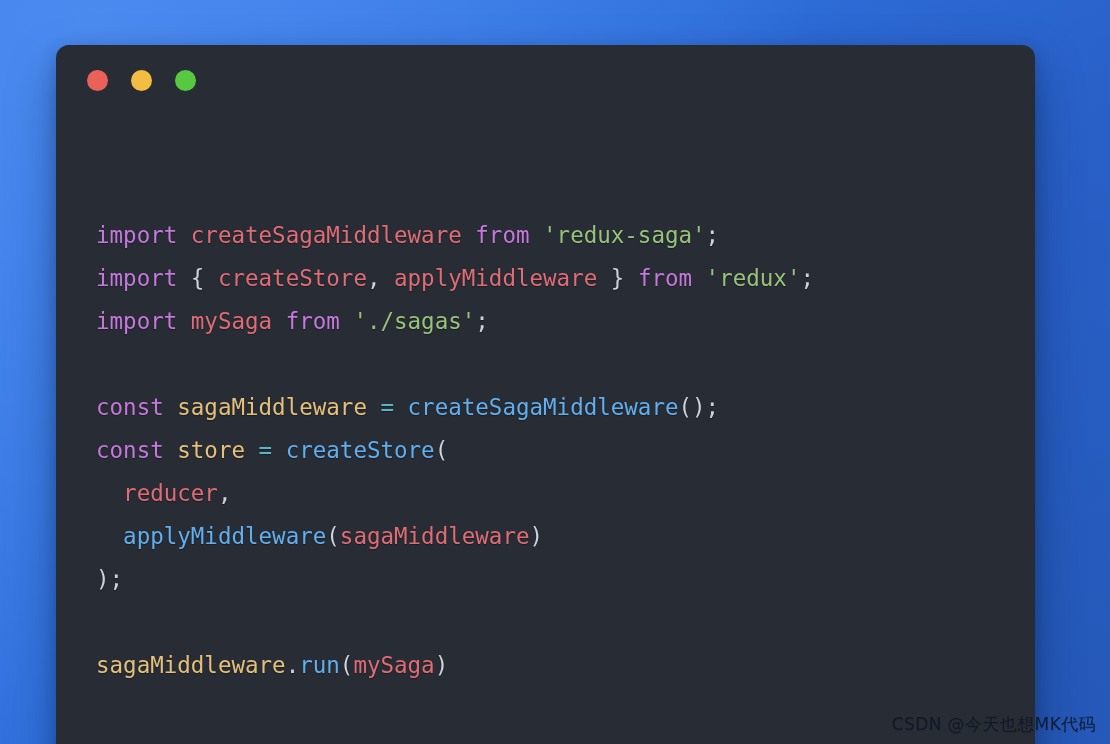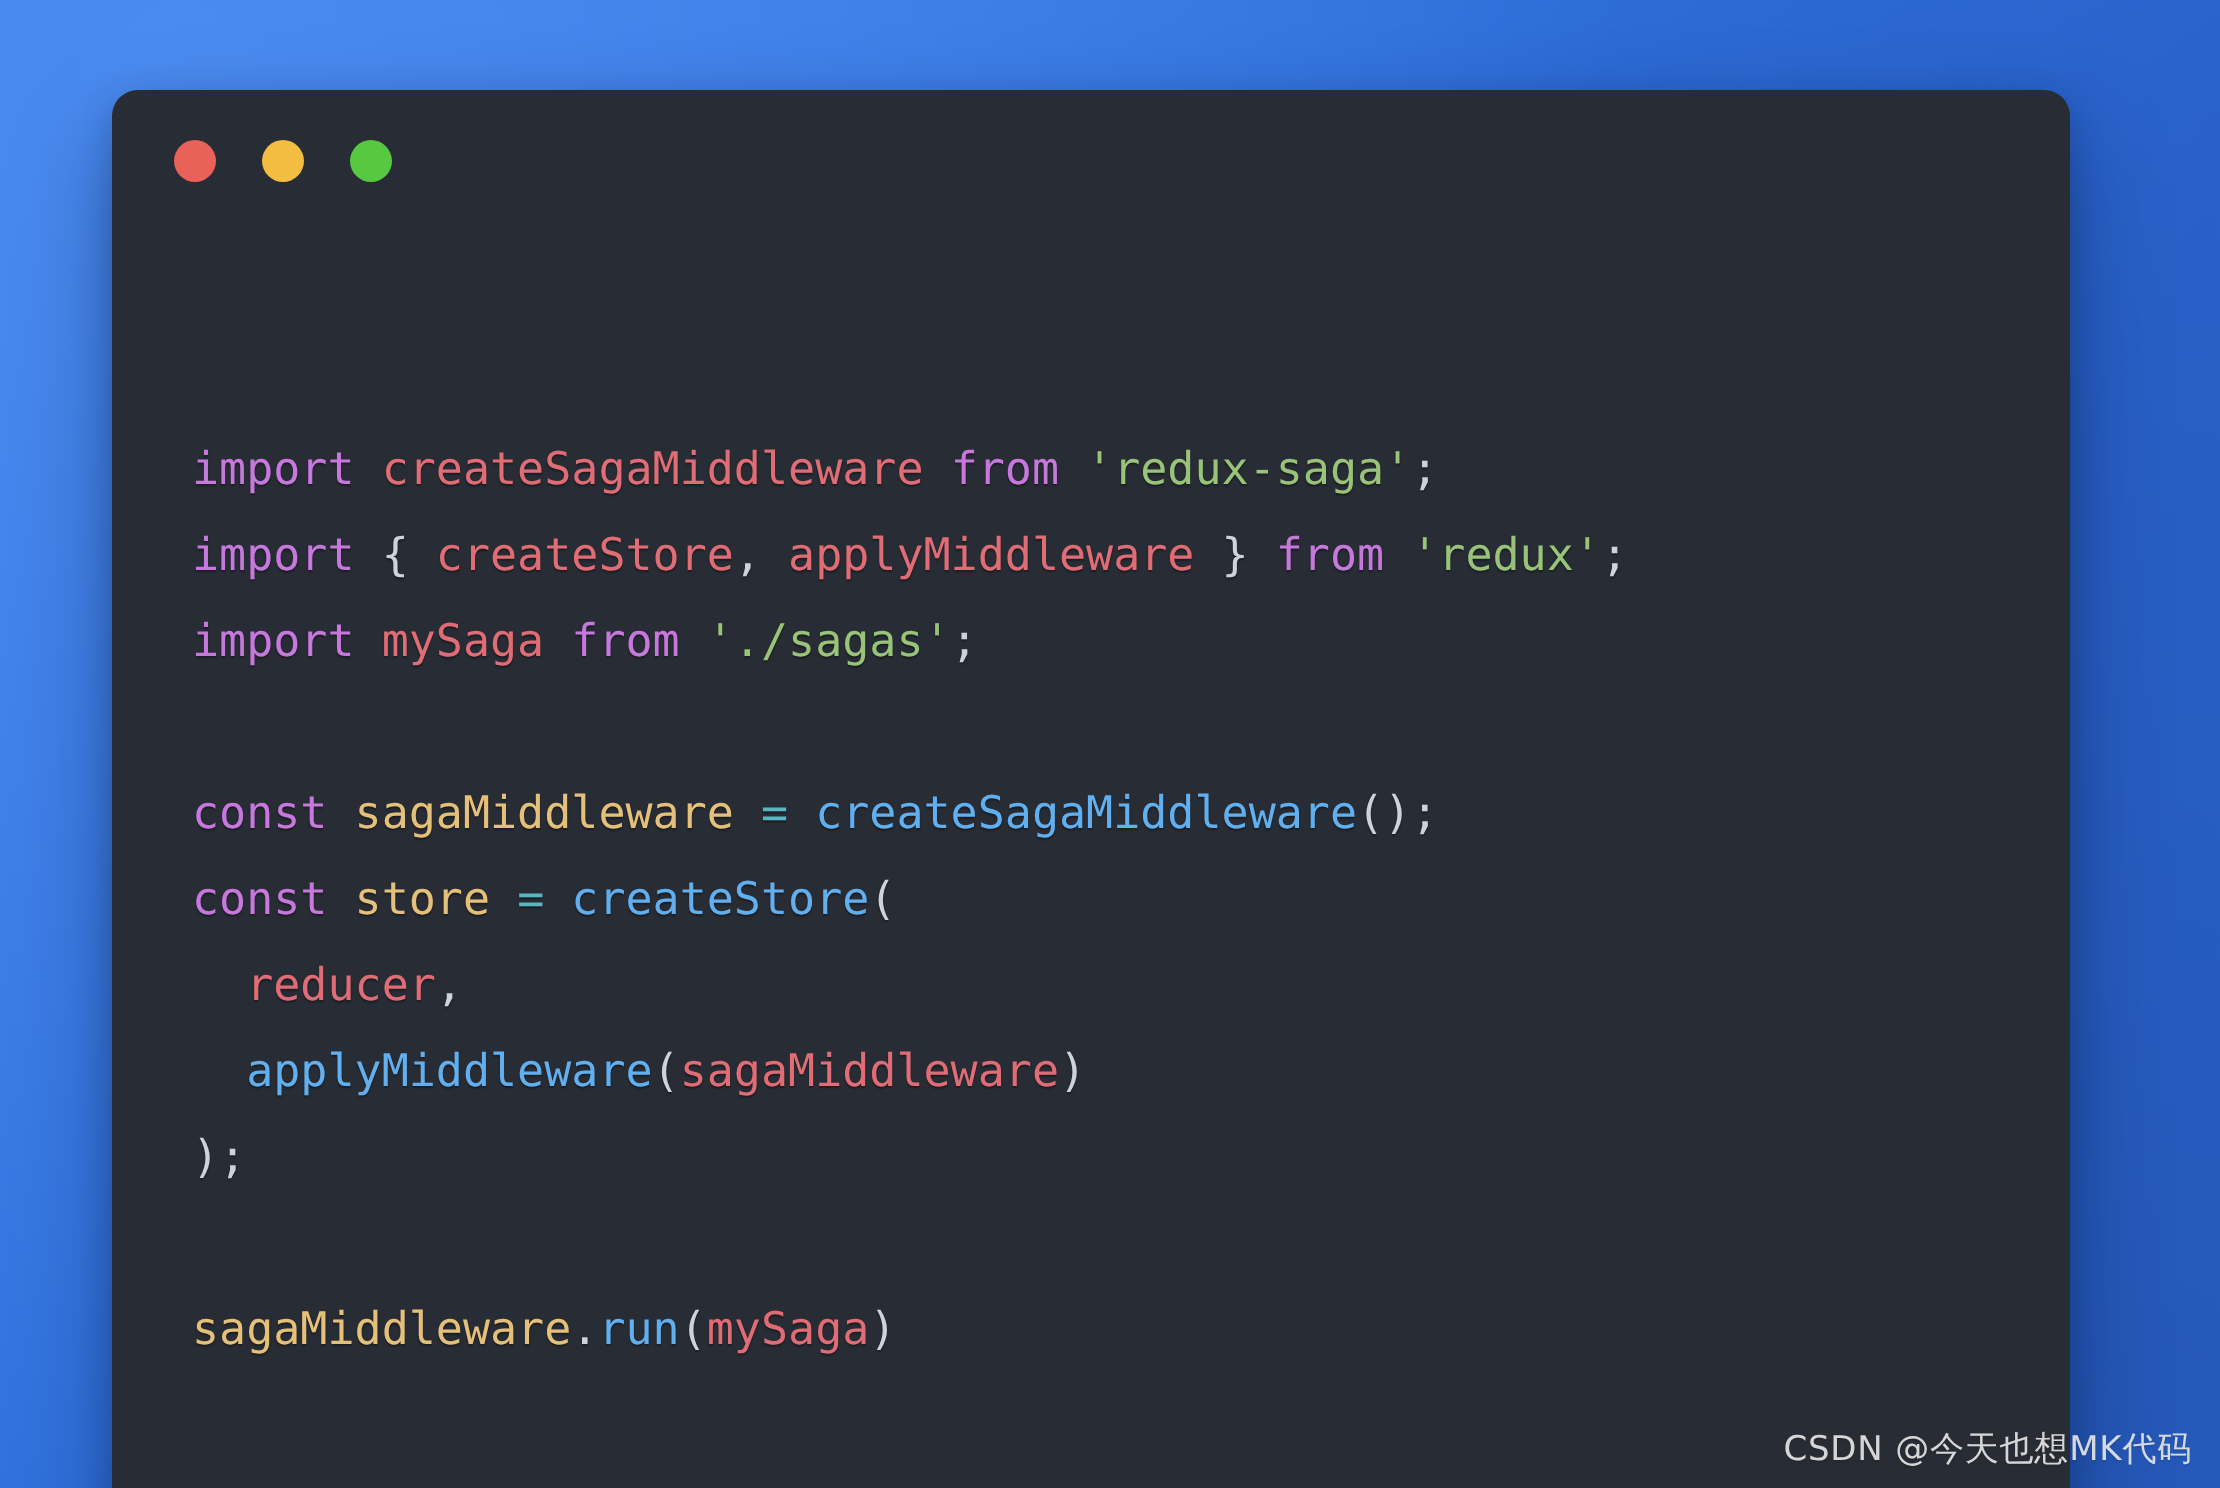--- a/index.html
+++ b/index.html
@@ -95,21 +95,21 @@
   .t-op    { color: #56b6c2; }
   .t-pun   { color: #cdd3de; }
 
   
   #watermark {
     position: absolute;
     right: 14px;
     bottom: 8px;
     font-family: "DejaVu Sans", sans-serif;
     font-size: 17px;
-    color: #e5e5e5;
+    color: #0f172a;
     opacity: 0.92;
     letter-spacing: 0.4px;
     text-shadow: 0 1px 1px rgba(0,0,0,0.12);
     user-select: none;
   }
 </style>
 </head>
 <body>
 
 <div id="backdrop"></div>

